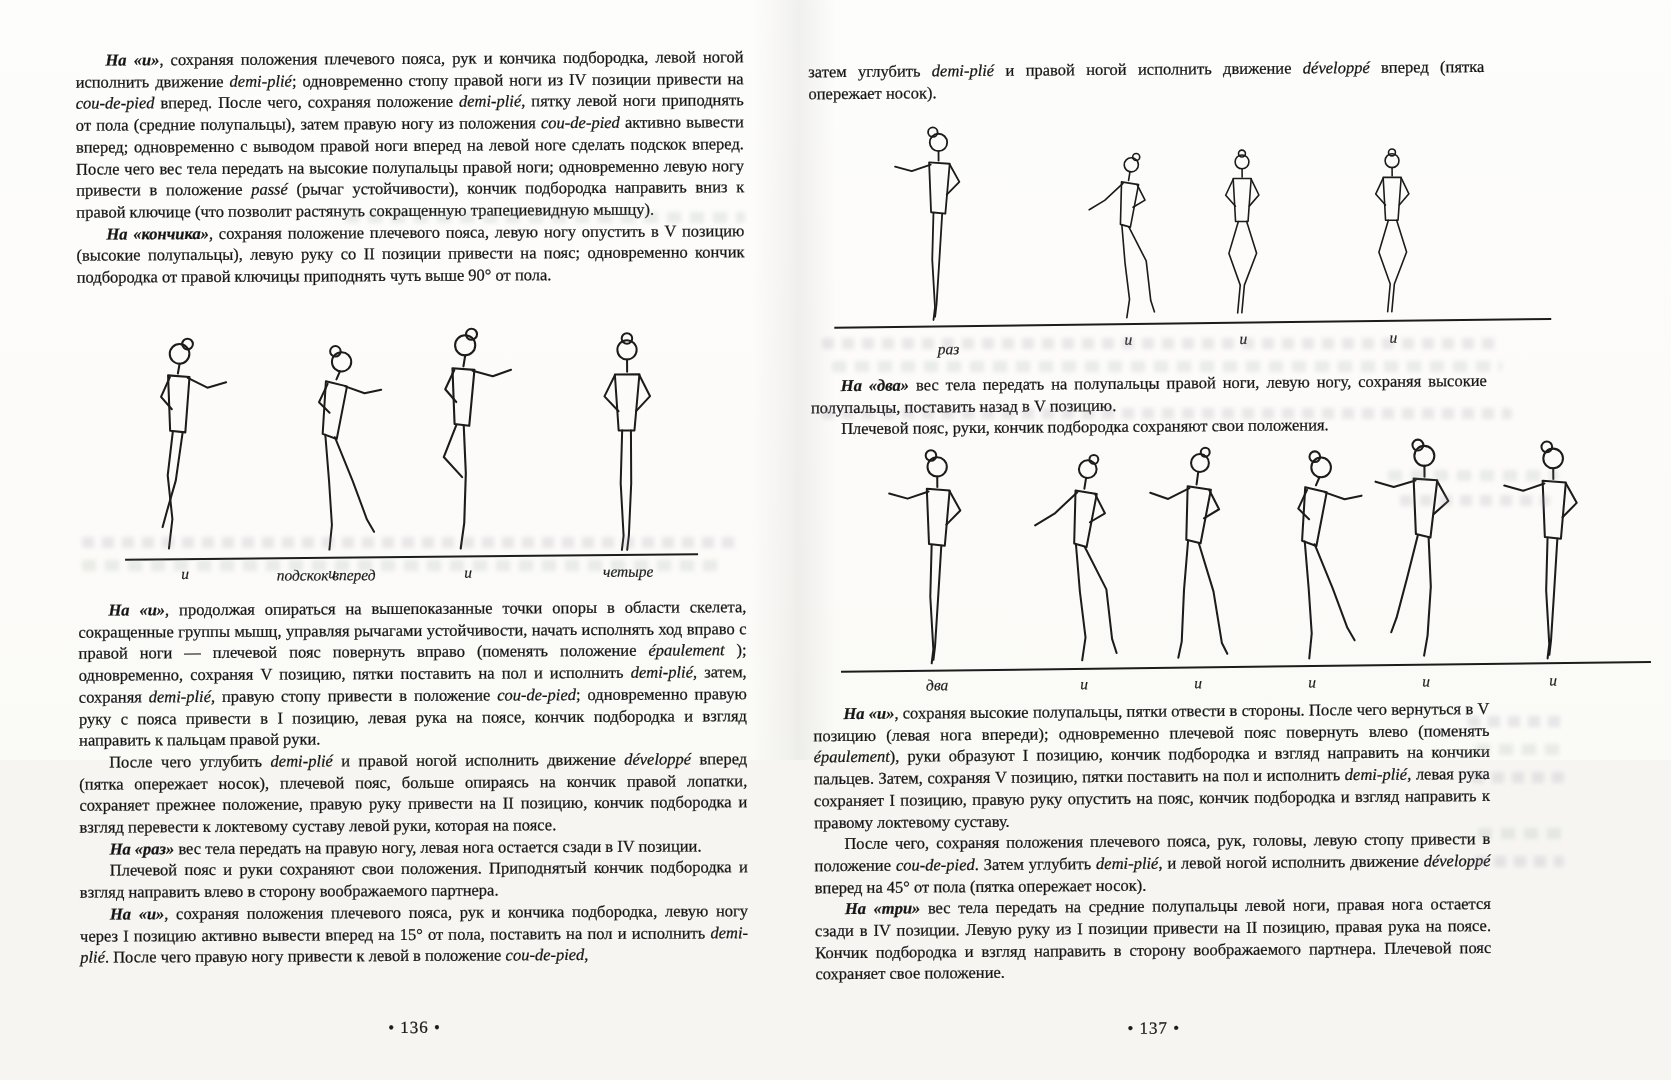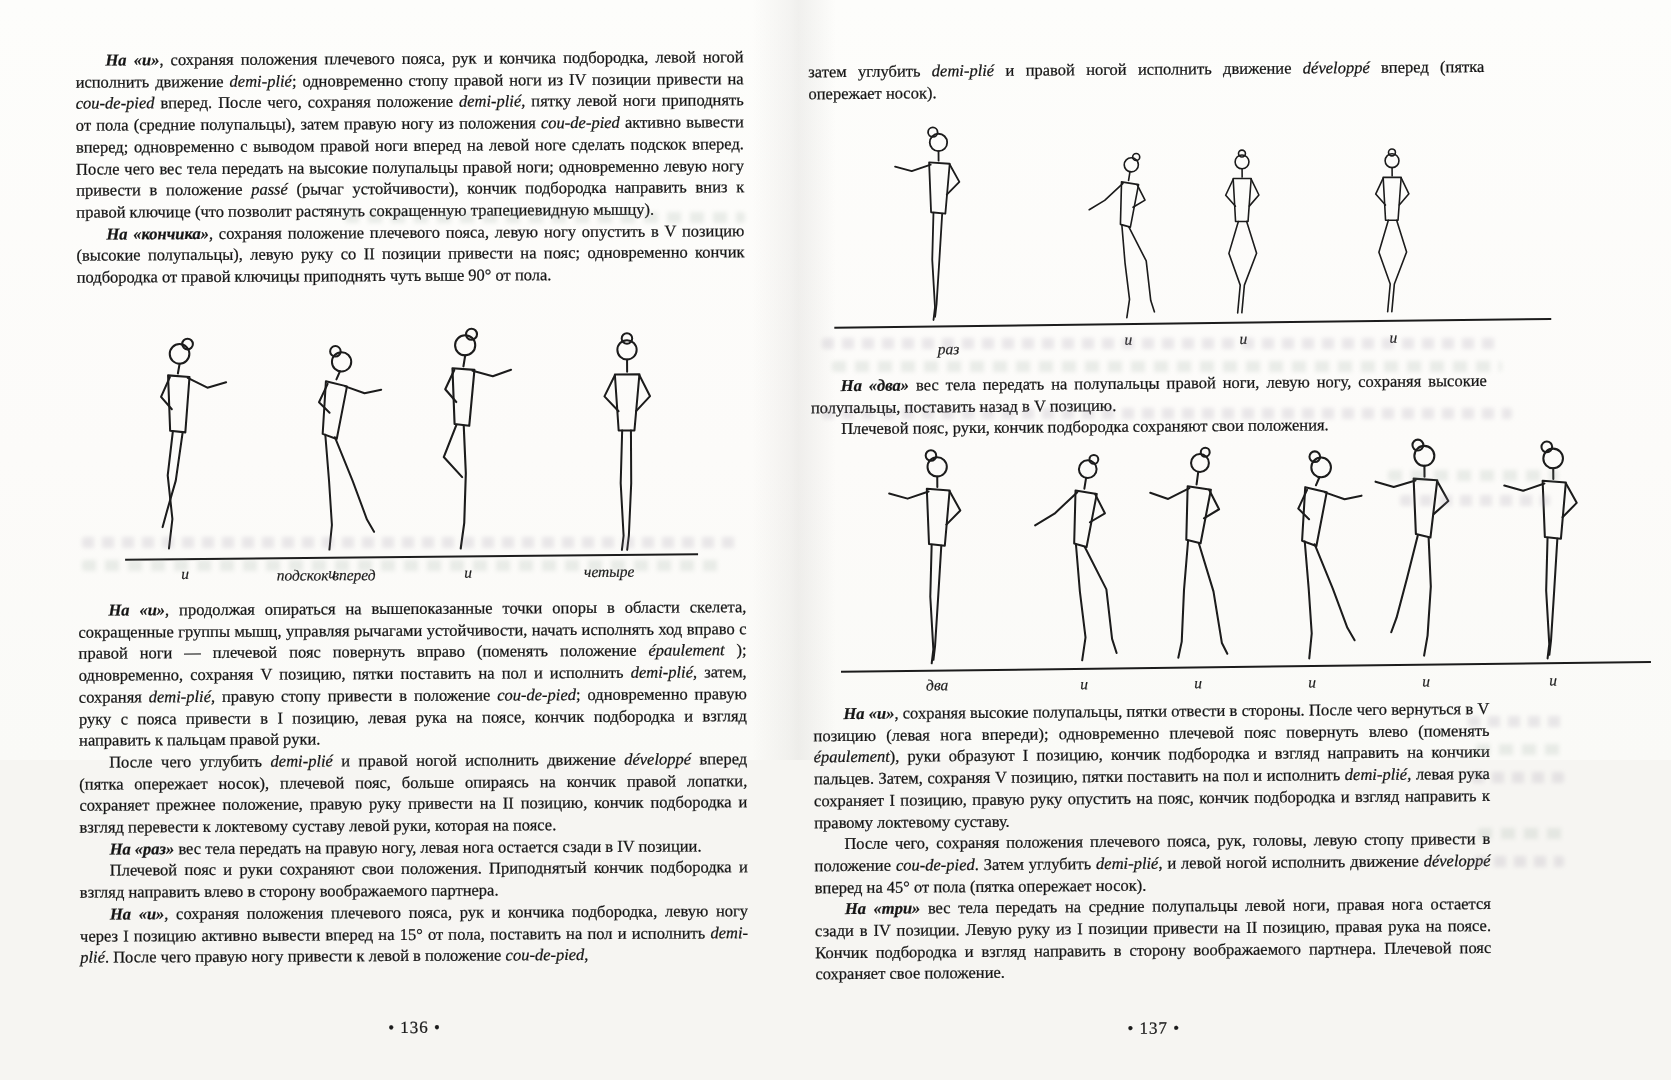--- a/index.html
+++ b/index.html
@@ -141,21 +141,21 @@
                 <circle cx="60" cy="11" r="6"></circle>
                 <polyline points="60,35 60,49"></polyline>
                 <polyline points="46,52 74,52 68,116 50,116 46,52"></polyline>
                 <polyline points="46,53 34,77 50,94"></polyline>
                 <polyline points="74,53 86,77 70,94"></polyline>
                 <polyline points="54,116 52,176 55,236 53,252"></polyline>
                 <polyline points="64,116 64,176 61,236 59,252"></polyline>
               </g>
             </svg>
           </div>
-          <span class="fig-label" style="left: 539px; top: 255px;">четыре</span>
+          <span class="fig-label" style="left: 558px; top: 255px;">четыре</span>
         </div>
 
       <div class="textblock" id="left-bottom" style="left:78px;top:598px;width:668px;">
           <p class="para"><span class="st-bi">На «и»</span><span class="">, продолжая опираться на вышепоказанные точки опоры в области скелета, сокращенные группы мышц, управляя рычагами устойчивости, начать исполнять ход вправо с правой ноги — плечевой пояс повернуть вправо (поменять положение </span><span class="st-i">épaulement</span><span class=""> ); одновременно, сохраняя V позицию, пятки поставить на пол и исполнить </span><span class="st-i">demi-plié</span><span class="">, затем, сохраняя </span><span class="st-i">demi-plié</span><span class="">, правую стопу привести в положение </span><span class="st-i">cou-de-pied</span><span class="">; одновременно правую руку с пояса привести в I позицию, левая рука на поясе, кончик подбородка и взгляд направить к пальцам правой руки.</span></p>
           <p class="para"><span class="">После чего углубить </span><span class="st-i">demi-plié</span><span class=""> и правой ногой исполнить движение </span><span class="st-i">développé</span><span class=""> вперед (пятка опережает носок), плечевой пояс, больше опираясь на кончик правой лопатки, сохраняет прежнее положение, правую руку привести на II позицию, кончик подбородка и взгляд перевести к локтевому суставу левой руки, которая на поясе.</span></p>
           <p class="para"><span class="st-bi">На «раз»</span><span class=""> вес тела передать на правую ногу, левая нога остается сзади в IV позиции.</span></p>
           <p class="para"><span class="">Плечевой пояс и руки сохраняют свои положения. Приподнятый кончик подбородка и взгляд направить влево в сторону воображаемого партнера.</span></p>
           <p class="para"><span class="st-bi">На «и»</span><span class="">, сохраняя положения плечевого пояса, рук и кончика подбородка, левую ногу через I позицию активно вывести вперед на 15° от пола, поставить на пол и исполнить </span><span class="st-i">demi-plié</span><span class="">. После чего правую ногу привести к левой в положение </span><span class="st-i">cou-de-pied</span><span class="">,</span></p>
         </div>
 

